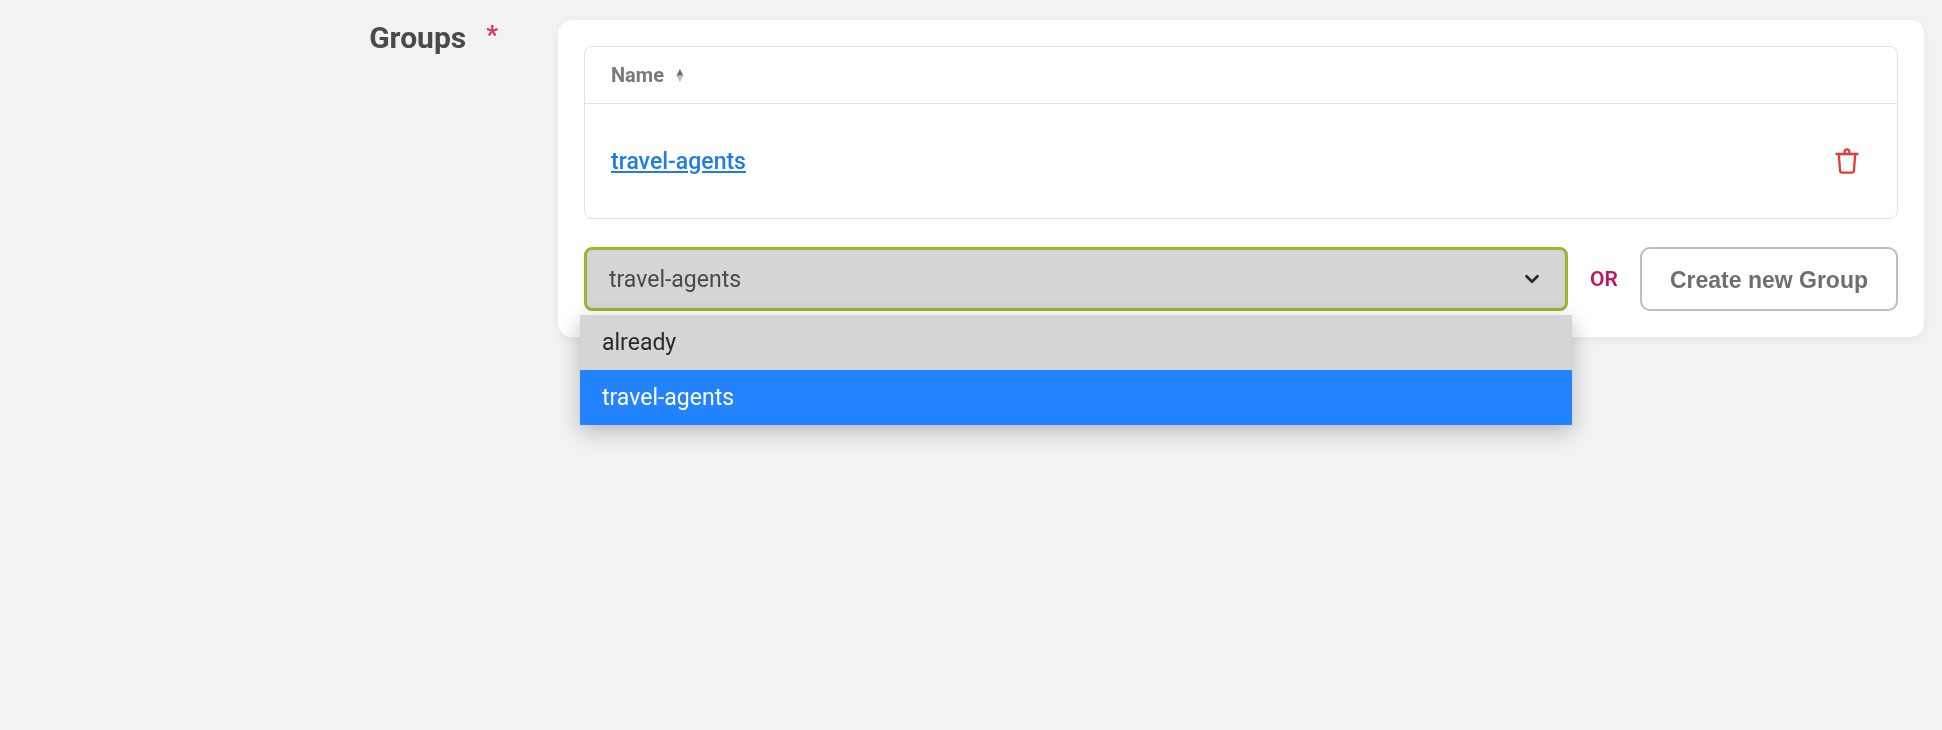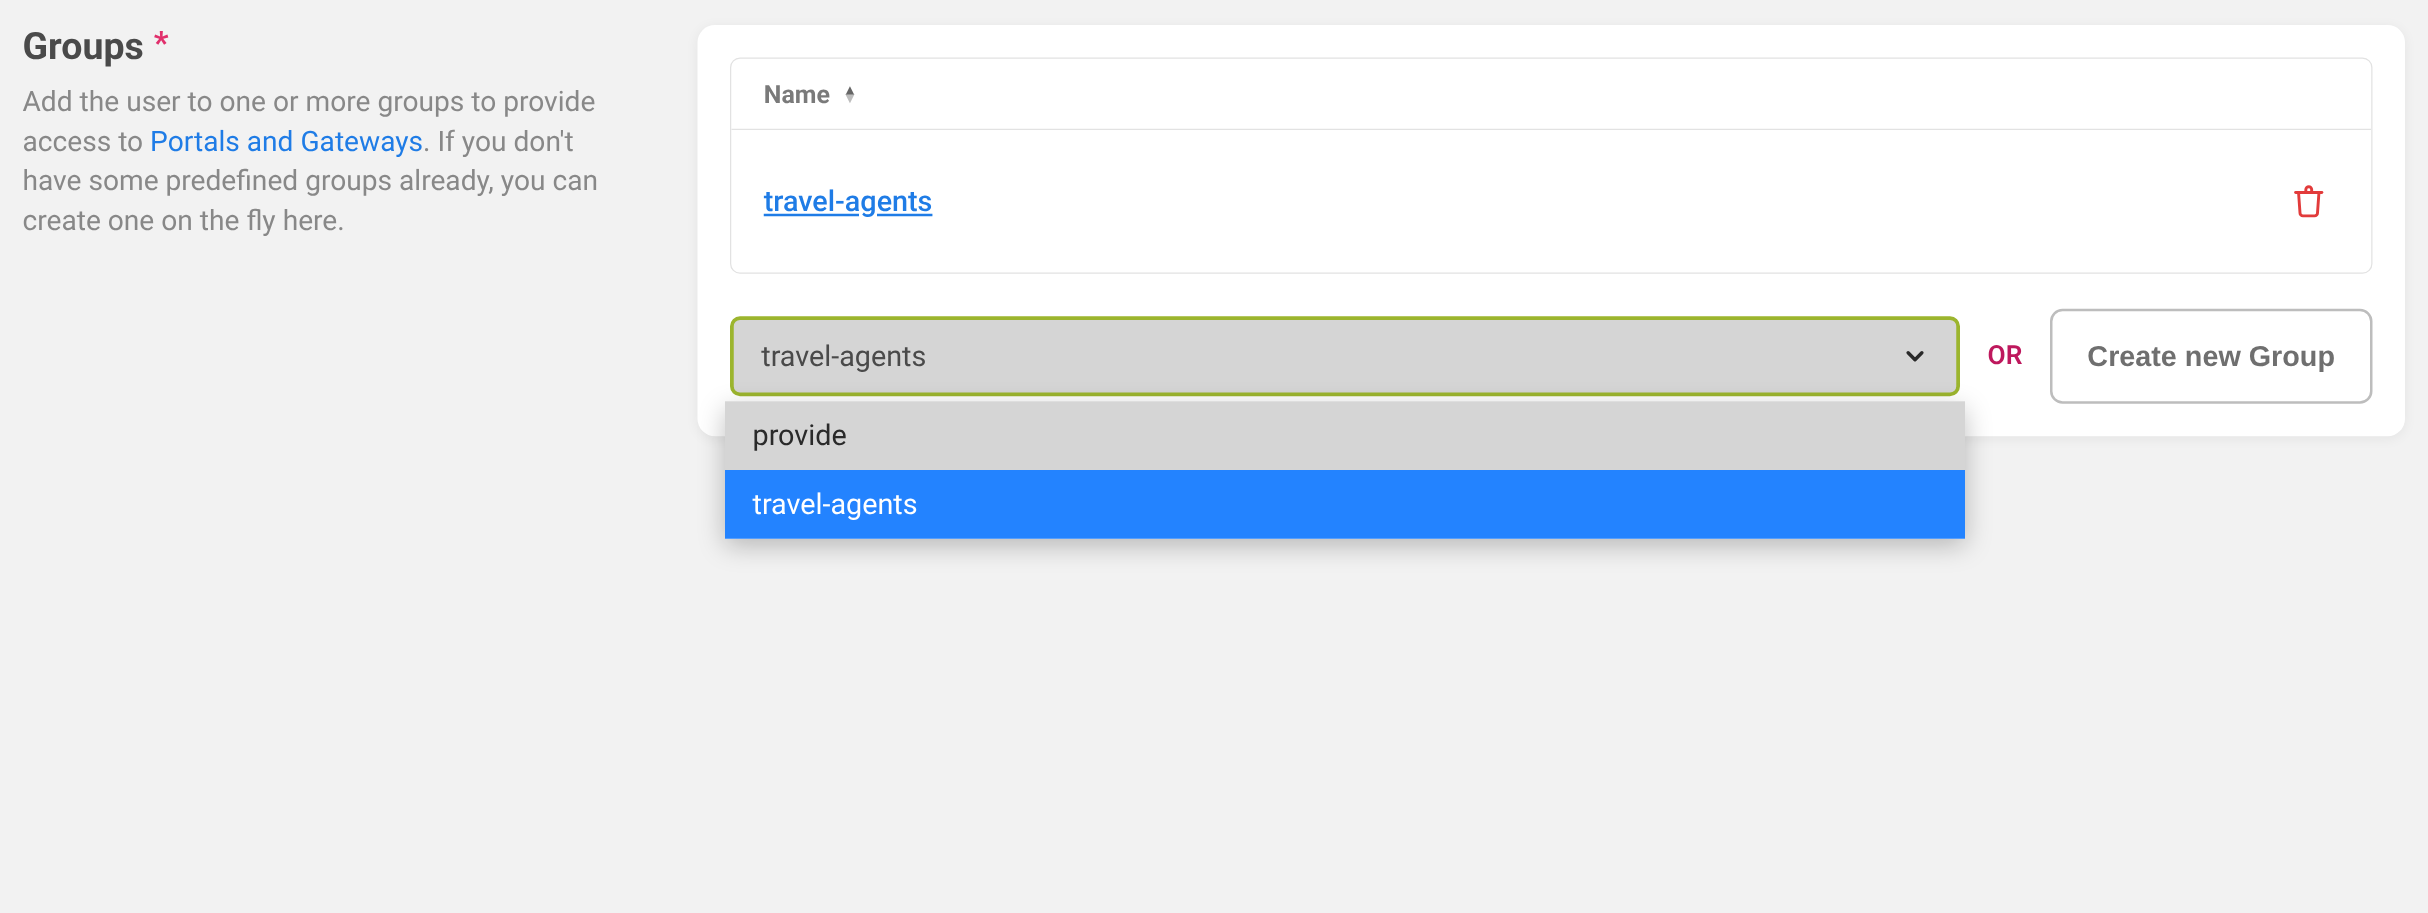--- a/index.html
+++ b/index.html
@@ -21,22 +21,23 @@
     .left-col {
       width: 480px;
       flex-shrink: 0;
     }
     .section-title {
       font-size: 30px;
       font-weight: 700;
       color: #4a4a4a;
       display: flex;
       align-items: flex-start;
-      gap: 8px;
-      margin-bottom: 12px;
+      gap: 20px;
+      margin-bottom: 30px;
+      justify-content: flex-end;
     }
     .required-asterisk {
       color: #e1306c;
       font-weight: 700;
       font-size: 26px;
       line-height: 1;
       margin-top: 2px;
     }
     .description {
       font-size: 22.5px;
@@ -135,21 +136,21 @@
     }
     .create-group-btn {
       border: 2px solid #bdbdbd;
       background: #fff;
       border-radius: 10px;
       padding: 18px 28px;
       font-size: 23px;
       font-weight: 600;
       color: #6f6f6f;
       cursor: pointer;
-      height: 76px;
+      height: 64px;
     }
     .dropdown {
       position: absolute;
       top: 68px;
       left: -4px;
       right: -4px;
       background: #fff;
       box-shadow: 0 6px 20px rgba(0,0,0,0.25);
       z-index: 10;
     }
@@ -164,23 +165,20 @@
   </style>
 </head>
 <body>
 
 <div class="container">
   <div class="left-col">
     <div class="section-title">
       <span>Groups</span>
       <span class="required-asterisk">*</span>
     </div>
-    <p class="description">
-      <span>Add the user to one or more groups to provide access to </span><a href="#" class="link">Portals and Gateways</a><span>. If you don't have some predefined groups already, you can create one on the fly here.</span>
-    </p>
   </div>
 
   <div class="right-col">
     <div class="card">
       <div class="table">
         <div class="table-header">
           <span class="col-name">Name</span>
           <span class="sort-icon">
             <span>▲</span>
               <span>▼</span>
@@ -202,21 +200,21 @@
         <div class="select-wrap">
           <div class="select-box">
             <span>travel-agents</span>
             <span class="chevron-down-icon">
               <svg viewBox="0 0 24 24" fill="none" stroke-width="3" stroke-linecap="round" stroke-linejoin="round">
                   <polyline points="6 9 12 15 18 9"></polyline>
                 </svg>
             </span>
           </div>
           <div class="dropdown">
-            <div class="dropdown-item highlighted">provide</div>
+            <div class="dropdown-item highlighted">already</div>
             <div class="dropdown-item selected">travel-agents</div>
           </div>
         </div>
         <span class="or-text">OR</span>
         <button class="create-group-btn">Create new Group</button>
       </div>
     </div>
   </div>
 </div>
 

